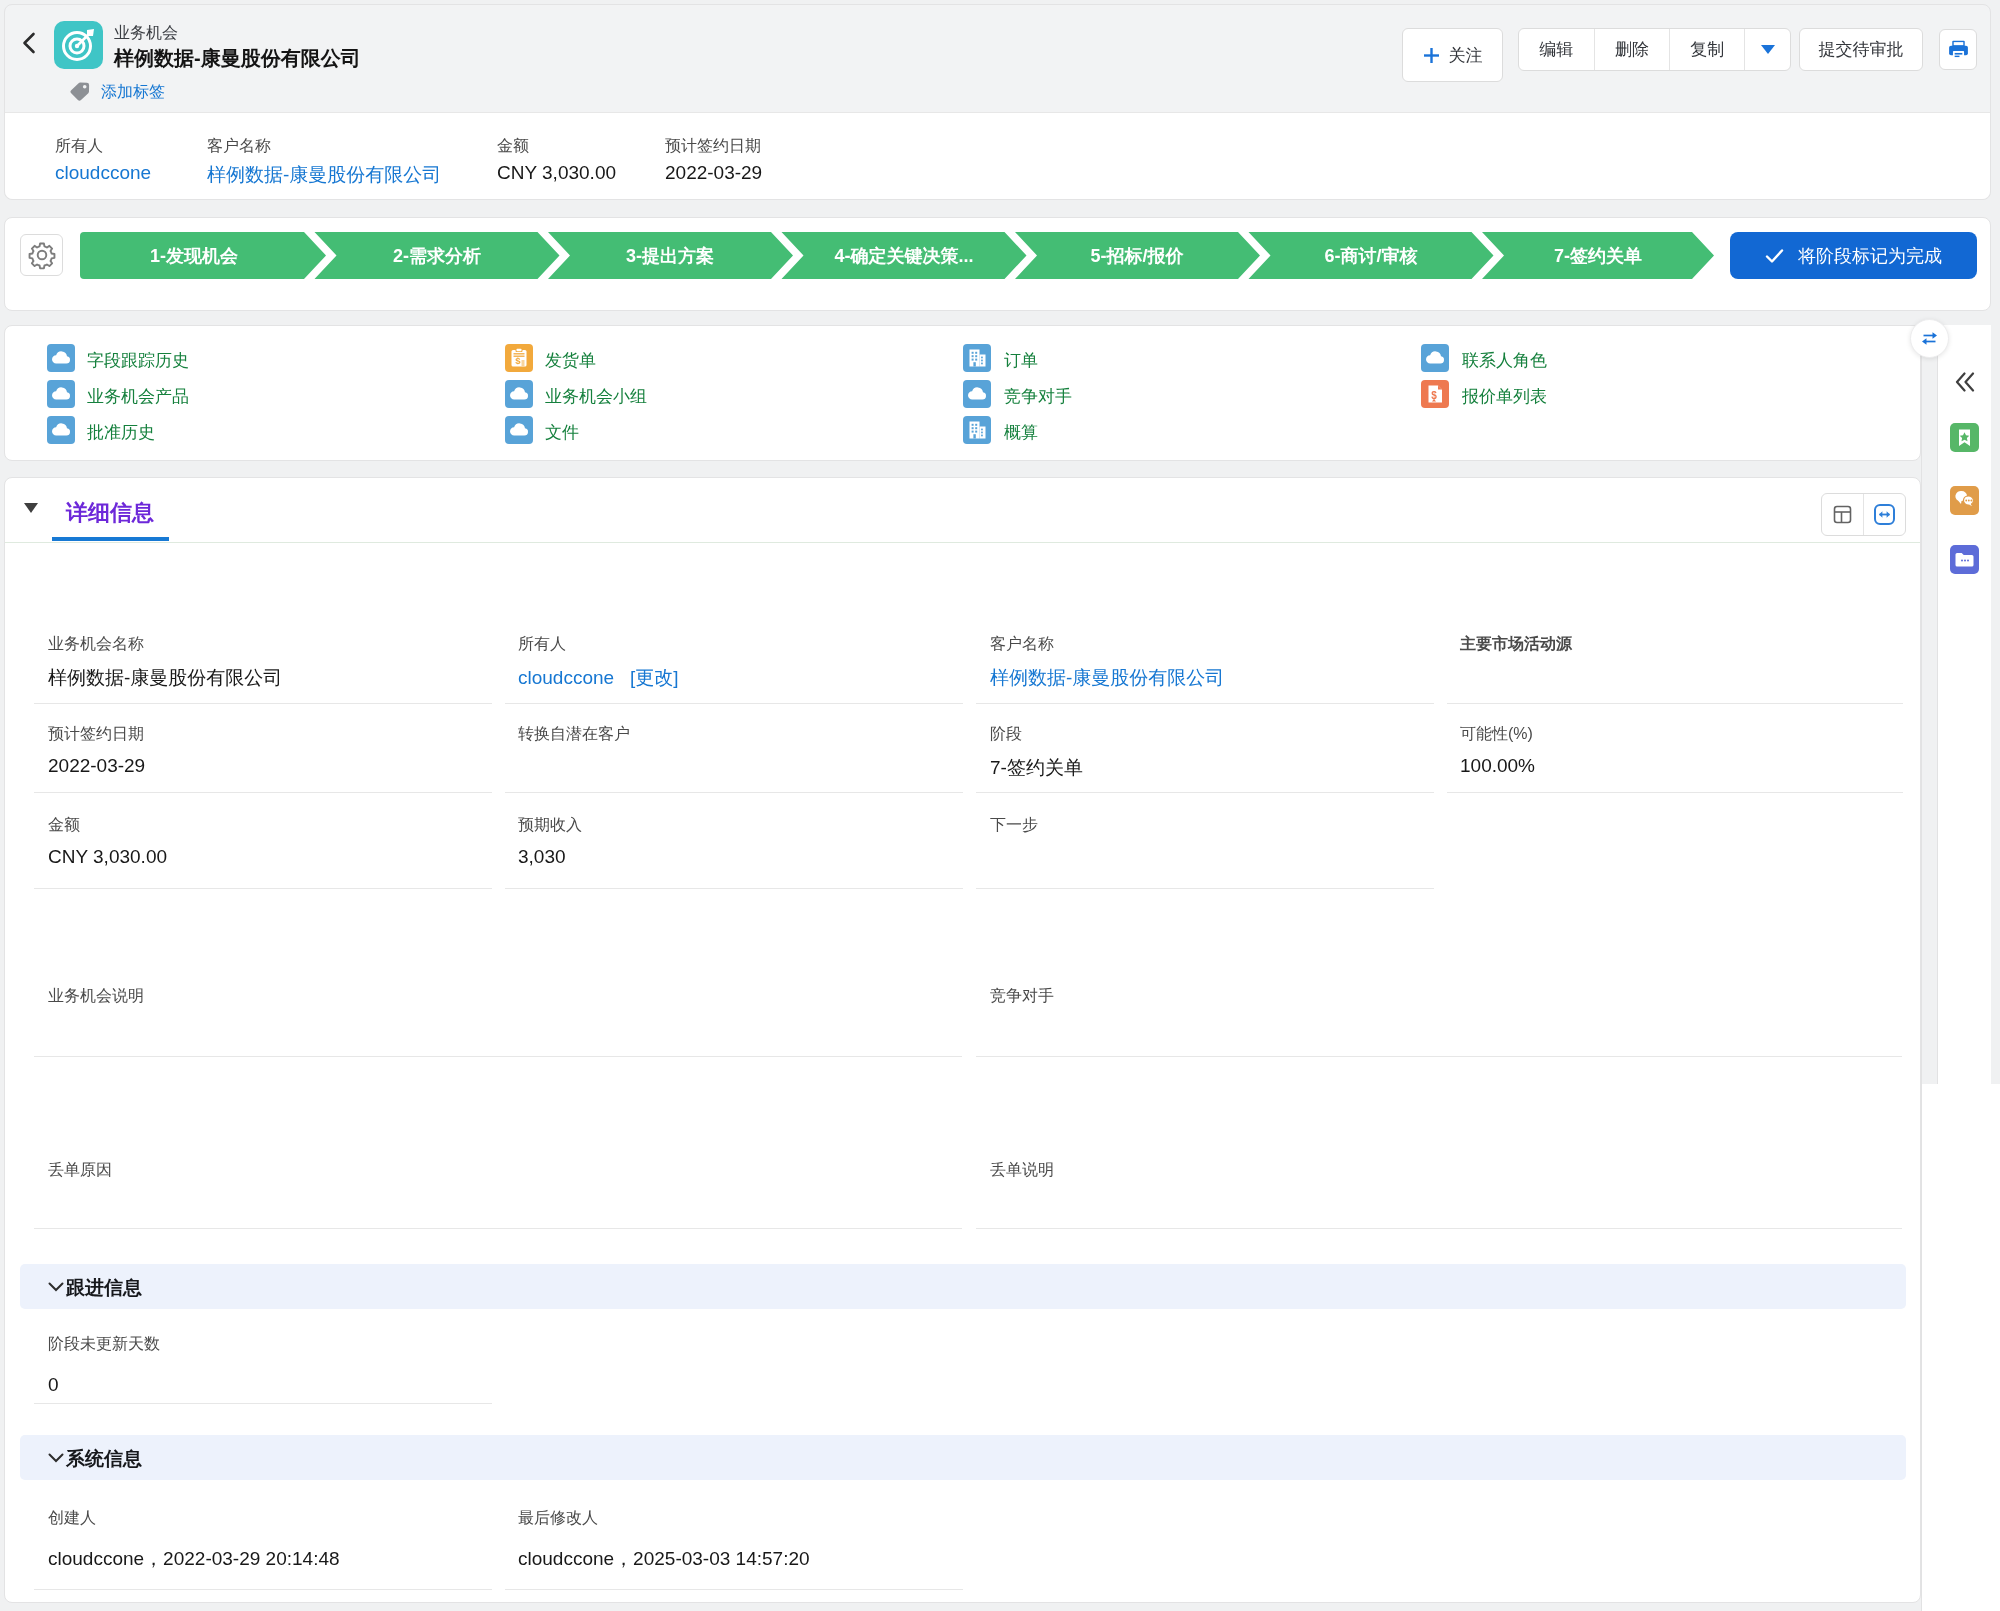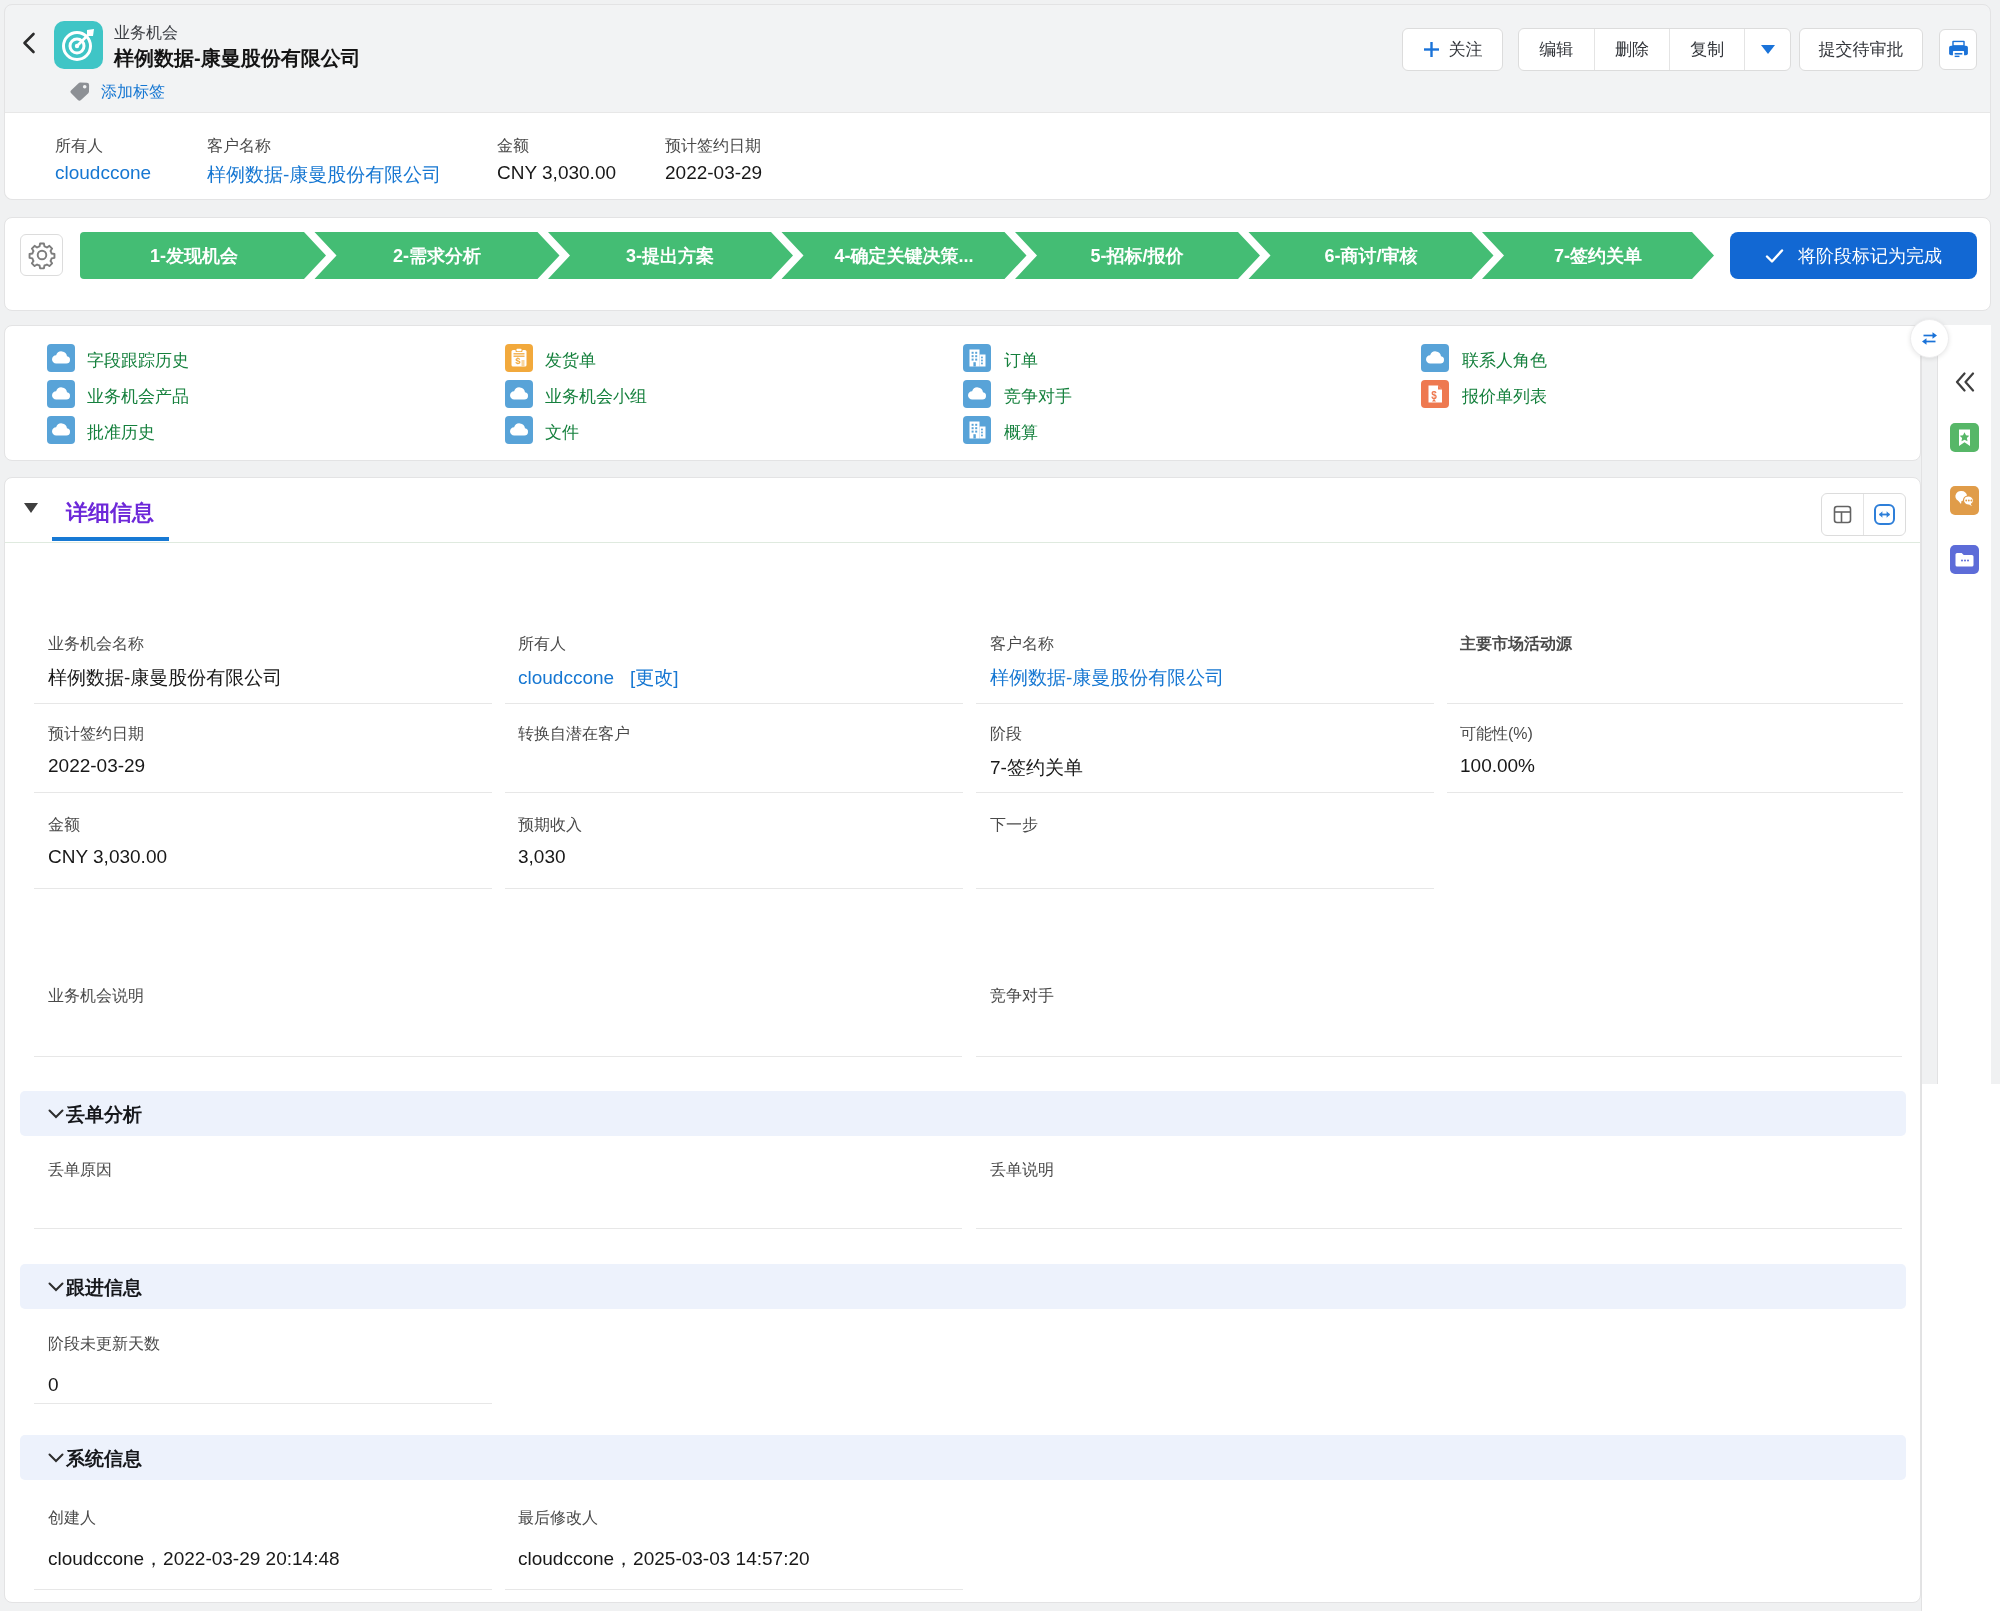--- a/index.html
+++ b/index.html
@@ -41,21 +41,21 @@
 
 <div class="abs" style="left:114px; top:23px; font-size:16px; color:#3a3d42;">业务机会</div>
 <div class="abs" style="left:114px; top:45px; font-size:20px; font-weight:bold; color:#141414;">样例数据-康曼股份有限公司</div>
 
 <svg class="abs" style="left:70px; top:82px;" width="20" height="19" viewBox="0 0 20 19">
   <path d="M1.2,8.2 L8.6,1.2 a2.3,2.3 0 0 1 1.6-0.6 L16.9,0.7 a2.2,2.2 0 0 1 2.2,2.2 L19,9.6 a2.3,2.3 0 0 1 -0.7,1.6 L11,18 a2.2,2.2 0 0 1 -3.1,-0.1 L1.2,11.3 a2.2,2.2 0 0 1 0,-3.1 Z" fill="#8d9095"></path>
   <circle cx="14.7" cy="4.8" r="1.8" fill="#f2f3f4"></circle>
 </svg>
 <div class="abs" style="left:101px; top:82px; font-size:16px;"><span class="blue">添加标签</span></div>
 
-<div class="btn" style="left:1402px; top:28px; width:101px; height:43px;">
+<div class="btn" style="left:1402px; top:28px; width:101px; height:54px;">
   <svg width="17" height="17" viewBox="0 0 17 17" style="margin-right:9px;">
         <line x1="8.5" y1="1" x2="8.5" y2="16" stroke="#1a73d9" stroke-width="2.4"></line>
         <line x1="1" y1="8.5" x2="16" y2="8.5" stroke="#1a73d9" stroke-width="2.4"></line>
       </svg>
   关注
 </div>
 <div class="btn" style="left:1518px; top:28px; width:273px; height:43px; padding:0;">
   <div style="flex:1 1 75px; text-align:center; line-height:41px;">编辑</div>
   <div style="flex:1 1 76px; text-align:center; line-height:41px; border-left:1px solid #e4e4e4;">删除</div>
   <div style="flex:1 1 75px; text-align:center; line-height:41px; border-left:1px solid #e4e4e4;">复制</div>
@@ -322,26 +322,20 @@
 <div class="val" style="left:518px; top:846px;">3,030</div>
 <div class="fdiv" style="left:505px; top:888px; width:458px;"></div>
 <div class="lbl" style="left:990px; top:815px;">下一步</div>
 <div class="fdiv" style="left:976px; top:888px; width:458px;"></div>
 
 <div class="lbl" style="left:48px; top:986px;">业务机会说明</div>
 <div class="fdiv" style="left:34px; top:1056px; width:928px;"></div>
 <div class="lbl" style="left:990px; top:986px;">竞争对手</div>
 <div class="fdiv" style="left:976px; top:1056px; width:926px;"></div>
 
-<div class="band" style="top:1091px;">
-  <svg class="abs" style="left:28px; top:17px;" width="16" height="12" viewBox="0 0 16 12">
-        <polyline points="1.5,2.5 8,9 14.5,2.5" fill="none" stroke="#2d2d2d" stroke-width="2" stroke-linecap="round"></polyline>
-      </svg>
-  <div class="bt">丢单分析</div>
-</div>
 <div class="lbl" style="left:48px; top:1160px;">丢单原因</div>
 <div class="fdiv" style="left:34px; top:1228px; width:928px;"></div>
 <div class="lbl" style="left:990px; top:1160px;">丢单说明</div>
 <div class="fdiv" style="left:976px; top:1228px; width:926px;"></div>
 
 <div class="band" style="top:1264px;">
   <svg class="abs" style="left:28px; top:17px;" width="16" height="12" viewBox="0 0 16 12">
         <polyline points="1.5,2.5 8,9 14.5,2.5" fill="none" stroke="#2d2d2d" stroke-width="2" stroke-linecap="round"></polyline>
       </svg>
   <div class="bt">跟进信息</div>

